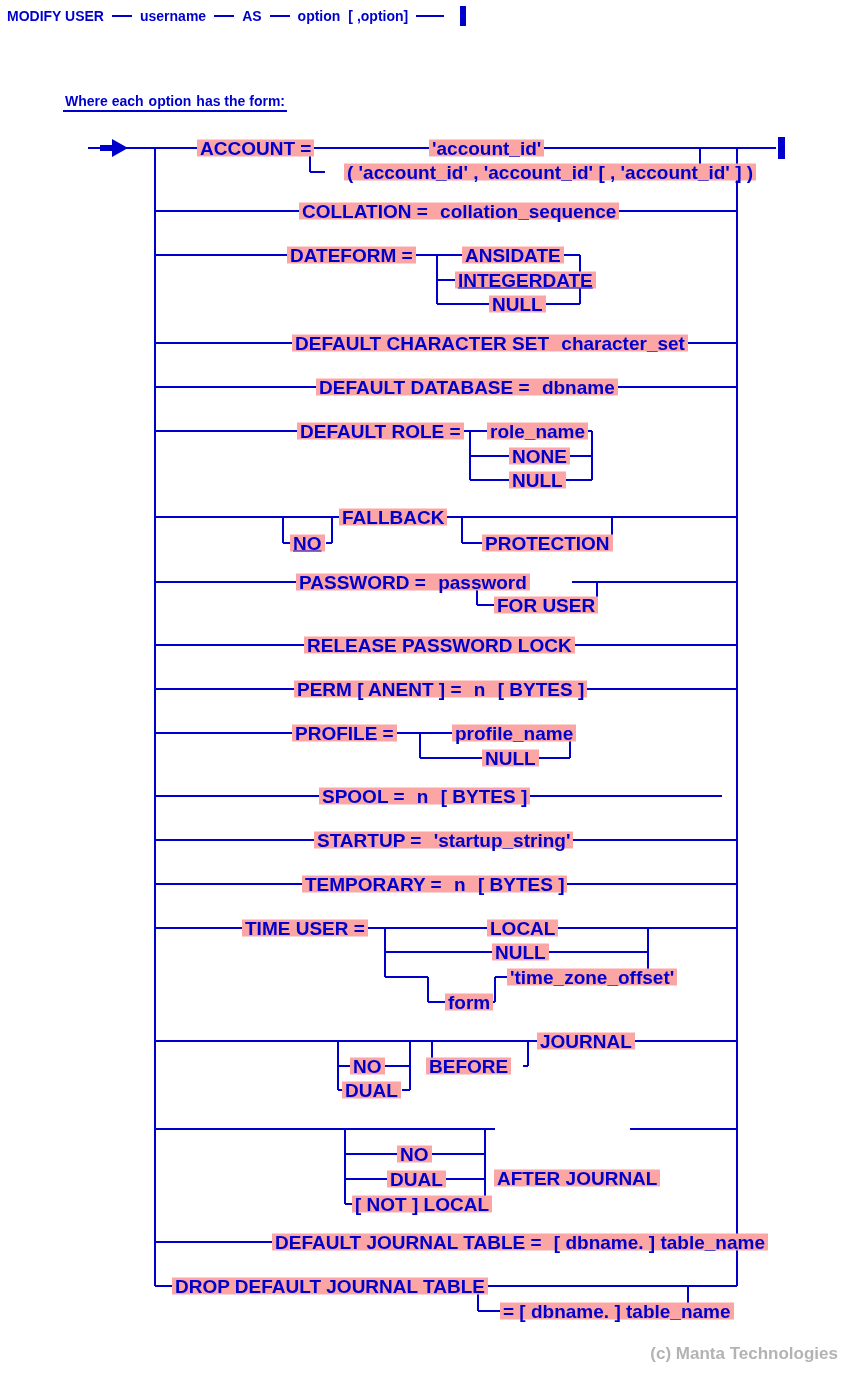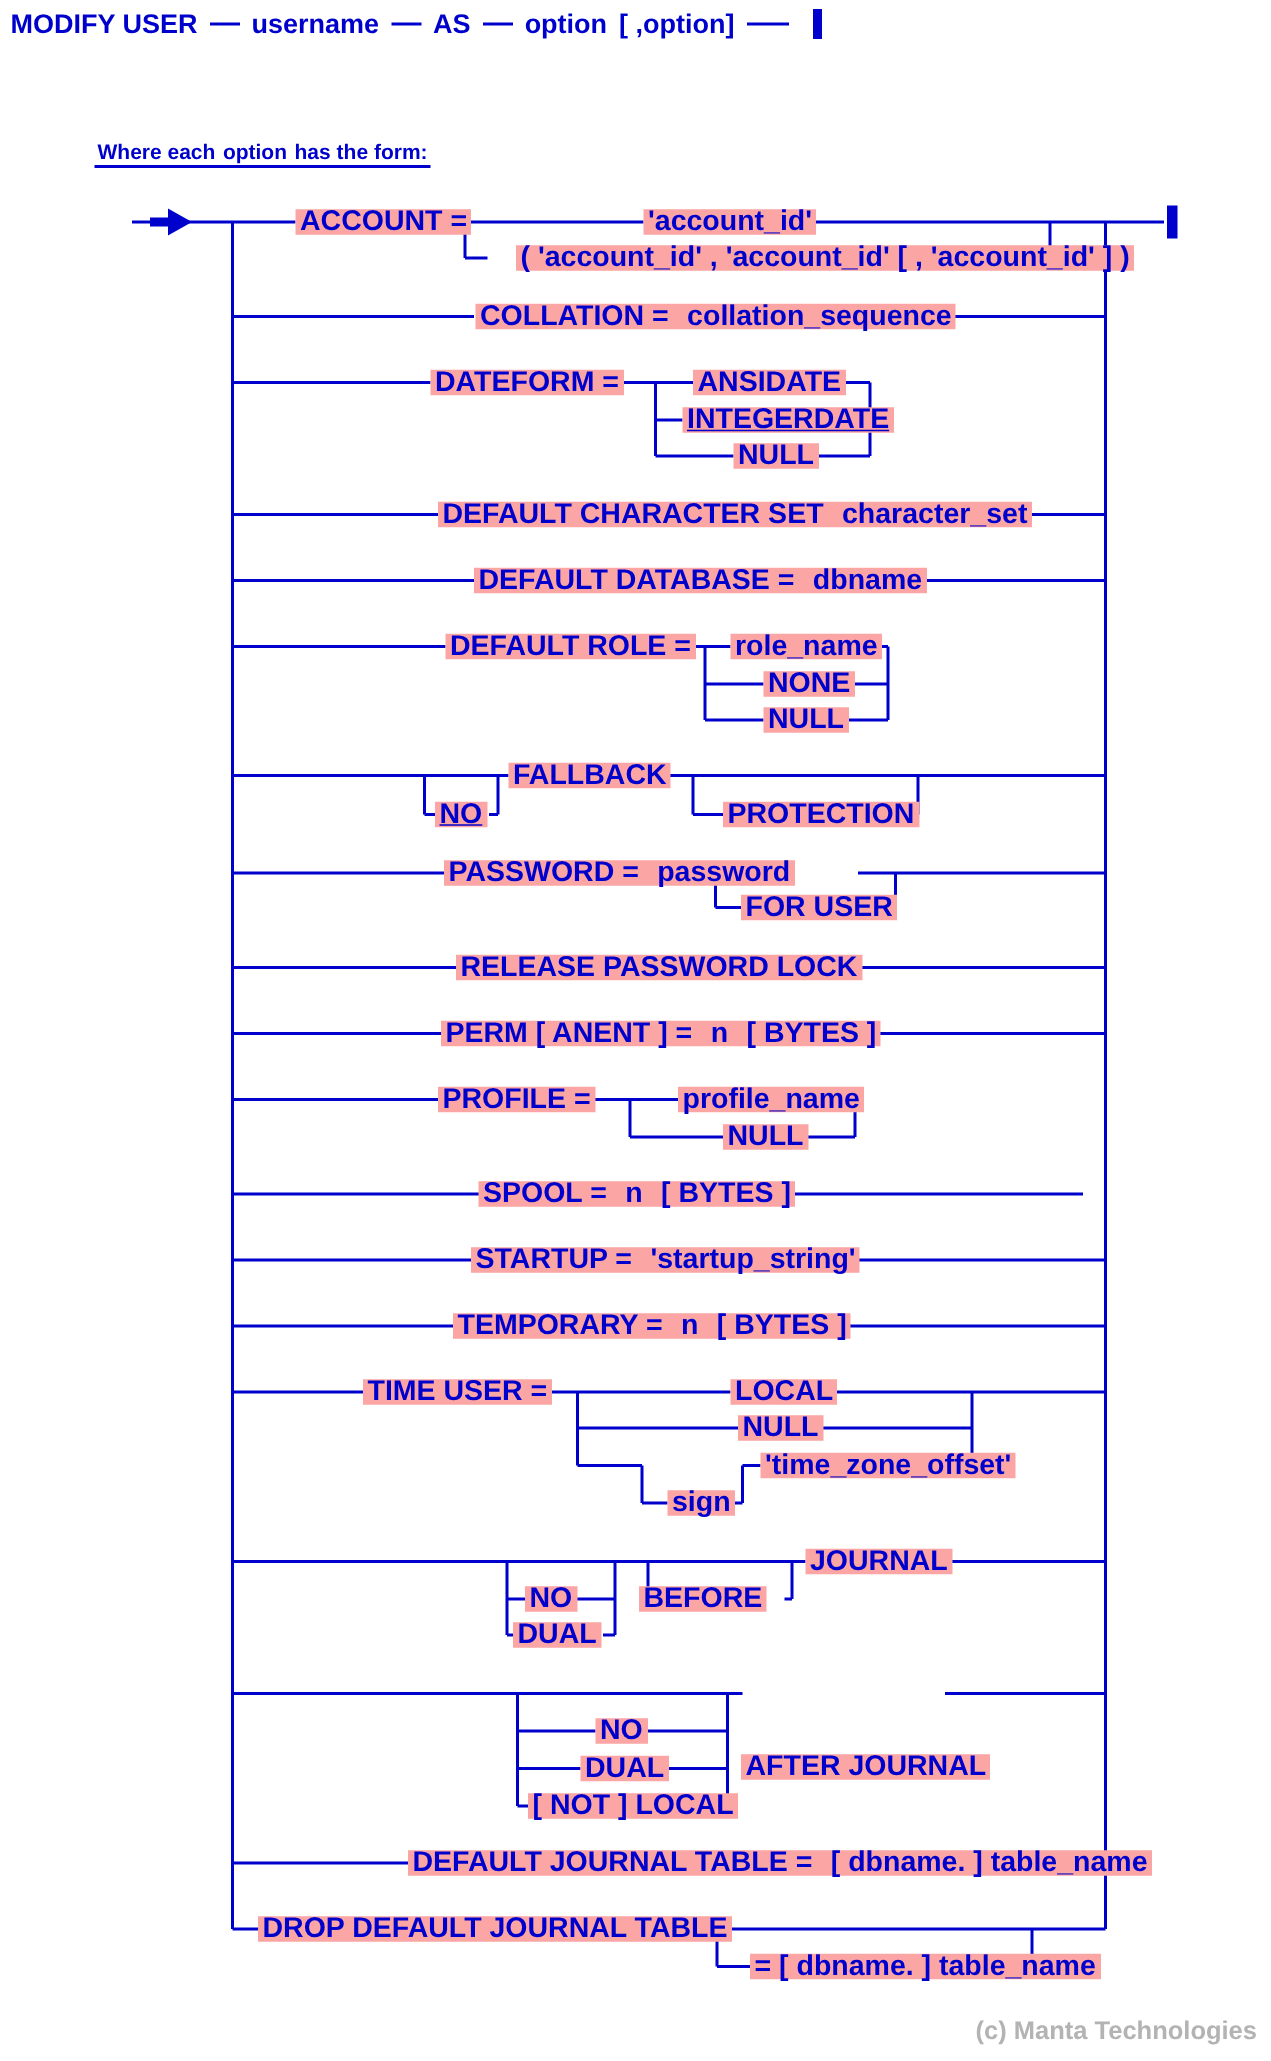--- a/index.html
+++ b/index.html
@@ -5,21 +5,21 @@
   html,body{margin:0;padding:0;background:#fff;}
   #stage{position:relative;width:847px;height:1374px;background:#fff;overflow:hidden;
          font-family:"Liberation Sans", sans-serif;color:#0000cc;}
   svg.rails{position:absolute;left:0;top:0;}
   .lbl{position:absolute;transform:translateY(-50%);white-space:nowrap;
        background:#fca5a5;padding:0 3px;font-size:19px;font-weight:bold;line-height:17px;}
   .lbl > span + span{margin-left:7px;}
   .var{}
   .link{text-decoration:underline;}
   #stmt{position:absolute;left:7px;top:5px;height:22px;display:flex;align-items:center;
-        font-size:18px;font-weight:bold;}
+        font-size:14px;font-weight:bold;}
   #stmt .gap{margin-left:8px;}
   .dash{display:inline-block;width:20px;height:2px;background:#0000cc;margin:0 8px;}
   .dash.long{width:28px;}
   .tbar{display:inline-block;width:6px;height:20px;background:#0000cc;margin-left:8px;}
   #subtitle{position:absolute;left:63px;top:93px;font-size:14px;font-weight:bold;
             border-bottom:2px solid #0000cc;padding:0 2px 1px 2px;}
   #subtitle .var{margin:0 5px;}
   #footer{position:absolute;right:9px;top:1344px;font-size:17px;font-weight:bold;color:#b3b3b3;}
 </style>
 </head>
@@ -78,21 +78,21 @@
       M155 1242 H275 M666 1242 H737
       M155 1286 H172 M448 1286 H737 M478 1286 V1311 M478 1311 H502 M663 1311 H688 M688 1311 V1286"></path>
     <polygon fill="#0000cc" points="100,145 112,145 112,139 128,148 112,157 112,151 100,151"></polygon>
     <rect x="778" y="137" width="7" height="22" fill="#0000cc"></rect>
   </svg>
 
   <div class="lbl" style="left:197px;top:148px">ACCOUNT =</div>
   <div class="lbl var" style="left:429px;top:148px">'account_id'</div>
   <div class="lbl var" style="left:344px;top:172px">( 'account_id' , 'account_id' [ , 'account_id' ] )</div>
 
-  <div class="lbl" style="left:317px;top:211px">
+  <div class="lbl" style="left:299px;top:211px">
     <span>COLLATION =</span>
     <span class="var">collation_sequence</span>
   </div>
 
   <div class="lbl" style="left:287px;top:255px">DATEFORM =</div>
   <div class="lbl" style="left:462px;top:255px">ANSIDATE</div>
   <div class="lbl link" style="left:455px;top:280px">INTEGERDATE</div>
   <div class="lbl" style="left:489px;top:304px">NULL</div>
 
   <div class="lbl" style="left:292px;top:343px">
@@ -146,21 +146,21 @@
   <div class="lbl" style="left:302px;top:884px">
     <span>TEMPORARY =</span>
     <span class="var">n</span>
     <span>[ BYTES ]</span>
   </div>
 
   <div class="lbl" style="left:242px;top:928px">TIME USER =</div>
   <div class="lbl" style="left:487px;top:928px">LOCAL</div>
   <div class="lbl" style="left:492px;top:952px">NULL</div>
   <div class="lbl var" style="left:507px;top:977px">'time_zone_offset'</div>
-  <div class="lbl var" style="left:445px;top:1002px">sign</div>
+  <div class="lbl var" style="left:445px;top:1002px">form</div>
 
   <div class="lbl" style="left:350px;top:1066px">NO</div>
   <div class="lbl" style="left:342px;top:1090px">DUAL</div>
   <div class="lbl" style="left:426px;top:1066px">BEFORE</div>
   <div class="lbl" style="left:537px;top:1041px">JOURNAL</div>
 
   <div class="lbl" style="left:397px;top:1154px">NO</div>
   <div class="lbl" style="left:387px;top:1179px">DUAL</div>
   <div class="lbl" style="left:352px;top:1204px">[ NOT ] LOCAL</div>
   <div class="lbl" style="left:494px;top:1178px">AFTER JOURNAL</div>

